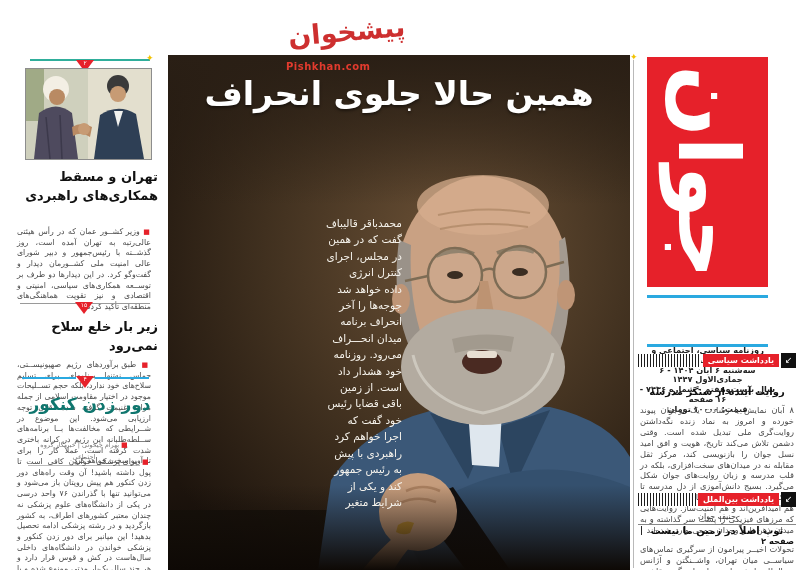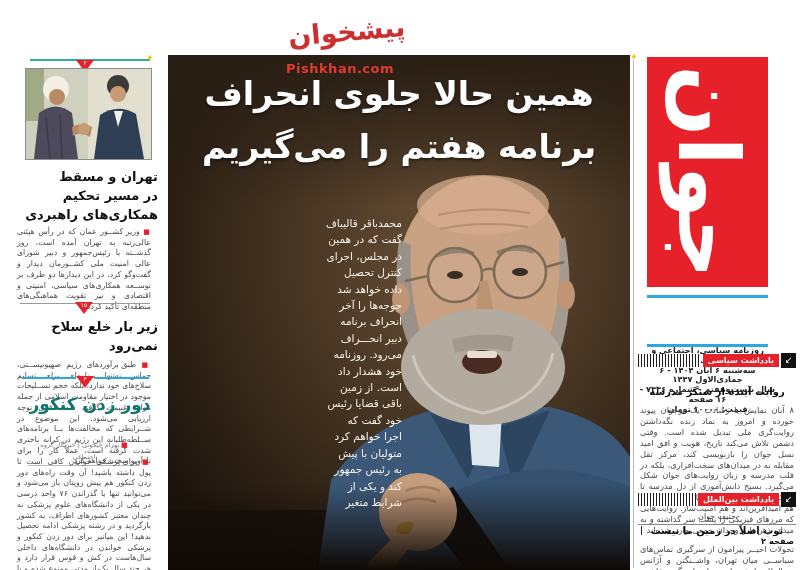--- a/index.html
+++ b/index.html
@@ -17,21 +17,21 @@
   .main-headline { position:absolute; left:8px; right:8px; top:12px; text-align:center;
     color:#ffffff; font-weight:bold; font-size:33px; line-height:53px;
     text-shadow:0 2px 3px rgba(0,0,0,.45); z-index:3; }
   .article-col { position:absolute; left:156px; top:160px; width:78px; height:298px; z-index:2; }
   .article-col div { white-space:nowrap; overflow:hidden; text-align:right;
     color:#f6f3ec; font-size:10.5px; line-height:16.4px; }
 
   
   .pk-callig { left:288px; top:16px; color:#cd2f2f; font-size:27px; font-weight:bold;
     transform:rotate(-5deg); z-index:5; }
-  .pk-domain { left:286px; top:61px; color:#e23b2e; font-size:13px; font-weight:bold;
+  .pk-domain { left:286px; top:61px; color:#e23b2e; font-size:10px; font-weight:bold;
     letter-spacing:.5px; z-index:5; }
 
   
   .vsep { width:1px; background:#b9b9b9; }
 
   
   .left-col { left:0; top:55px; width:168px; height:515px; background:#fff; }
   .rule-row { position:relative; height:14px; }
   .rule-line { position:absolute; top:4px; height:2px; }
   .tri { position:absolute; top:5px; width:0; height:0;
@@ -148,39 +148,38 @@
       <path d="M285,432 L342,515 L298,515 L247,448 Z" fill="#0d0a08" opacity=".92"></path>
       <circle cx="250" cy="457" r="39" fill="#c59c7c"></circle>
       <path d="M226,482 Q200,506 190,521 L217,531 Q230,505 243,491 Z" fill="#c59c7c"></path>
       <path d="M230,470 q8,-6 16,-2 l-4,10 q-7,3 -14,-1 Z" fill="#b98a2f"></path>
       <path d="M238,436 Q255,428 272,436 M232,448 Q250,440 268,447" stroke="#a97f5f" stroke-width="2.5" fill="none"></path>
       <rect x="0" y="430" width="462" height="85" fill="url(#botShade)"></rect>
     </svg>
 
     <div class="main-headline">
       <div>همین حالا جلوی انحراف</div>
-      <div>برنامه هفتم را می‌گیریم</div>
     </div>
 
     <div class="article-col">
       <div>محمدباقر قالیباف رئیس</div>
       <div>گفت که در همین</div>
       <div>در مجلس، اجرای</div>
-      <div>کنترل تحصیل</div>
+      <div>کنترل انرژی</div>
       <div>داده خواهد شد</div>
       <div>جوجه‌ها را آخر</div>
       <div>انحراف برنامه</div>
-      <div>دبیر انحـــراف</div>
+      <div>میدان انحـــراف</div>
       <div>می‌رود. روزنامه</div>
       <div>خود هشدار داد</div>
       <div>است. از زمین</div>
       <div>باقی قضایا رئیس</div>
       <div>خود گفت که</div>
       <div>اجرا خواهم کرد</div>
-      <div>متولیان با پیش</div>
+      <div>راهبردی با پیش</div>
       <div>به رئیس جمهور</div>
       <div>کند و یکی از</div>
       <div>شرایط متغیر</div>
     </div>
   </div>
 
   <div class="abs pk-callig">پیشخوان</div>
   <div class="abs pk-domain">Pishkhan.com</div>
 
   <div class="abs vsep" style="left:166px; top:63px; height:505px;"></div>
@@ -211,21 +210,20 @@
         <path d="M68,90 L74,46 Q92,34 110,45 L118,90 Z" fill="#2e3f55"></path>
         <path d="M88,42 L92,58 L97,42 Z" fill="#f2f2ef"></path>
 
         <path d="M46,58 Q56,52 66,58 L64,68 Q55,62 47,67 Z" fill="#b98a63"></path>
         <circle cx="58" cy="60" r="6" fill="#c79b74"></circle>
       </svg>
     </div>
 
     <div class="lh1" style="top:112px;">
       <div>تهران و مسقط</div>
-      <div>در مسیر تحکیم</div>
       <div>همکاری‌های راهبردی</div>
     </div>
 
     <div class="lbody" style="top:172px;">
       <span class="bullet">■</span>
       <span>وزیر کشــور عمان که در رأس هیئتی عالی‌رتبه به تهران آمده است، روز گذشــته با رئیس‌جمهور و دبیر شورای عالی امنیت ملی کشــورمان دیدار و گفت‌وگو کرد. در این دیدارها دو طرف بر توســعه همکاری‌های سیاسی، امنیتی و اقتصادی و نیز تقویت هماهنگی‌های منطقه‌ای تأکید کردند</span>
     </div>
 
     <div class="rule-row" style="position:absolute; left:0; top:244px; width:168px;">
       <div class="rule-line" style="left:20px; width:130px; background:#9a9a9a; height:1px;"></div>

